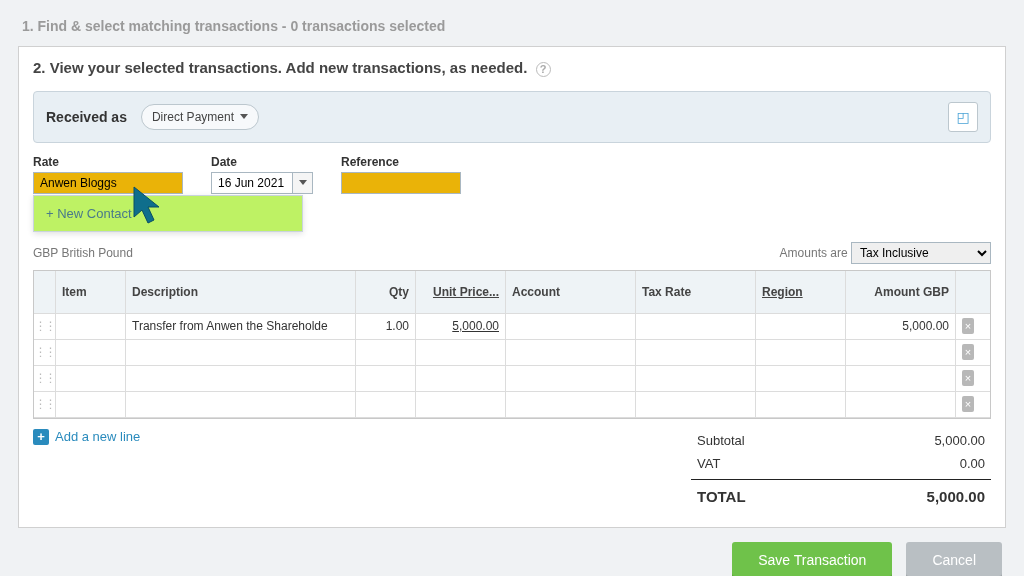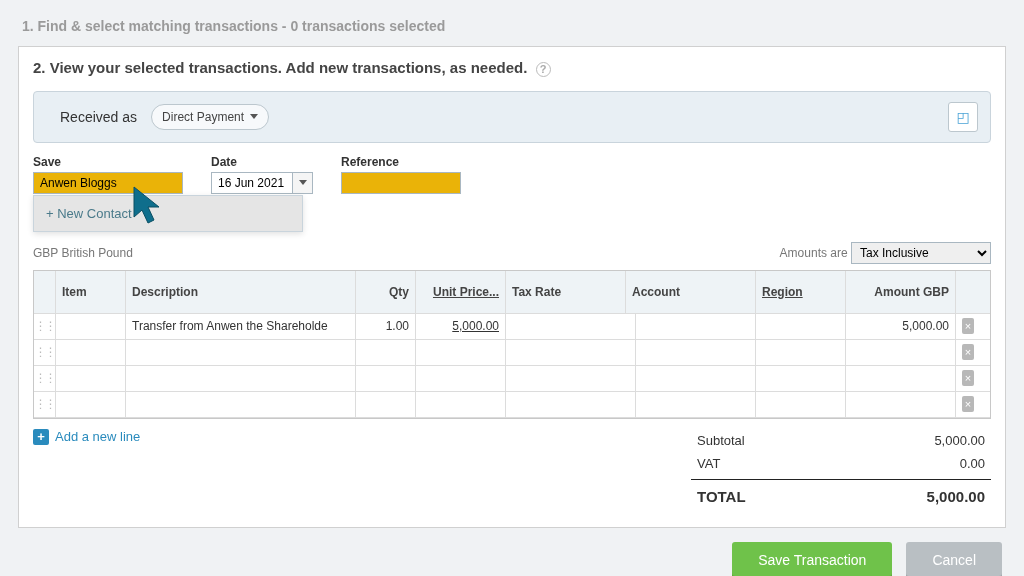--- a/index.html
+++ b/index.html
@@ -45,21 +45,21 @@
   .received-bar {
     background: #e8eff4;
     border: 1px solid #c9d4dc;
     border-radius: 4px;
     padding: 10px 12px;
     display: flex;
     align-items: center;
     gap: 14px;
     position: relative;
   }
-  .received-label { font-weight: normal; font-size: 14px; color: #333; margin-left: 14px; }
+  .received-label { font-weight: bold; font-size: 14px; color: #333; }
   .dd-btn {
     background: #f7f9fb;
     border: 1px solid #bcc7ce;
     border-radius: 13px;
     padding: 5px 10px;
     font-size: 12px;
     color: #444;
     cursor: pointer;
     display: inline-flex;
     align-items: center;
@@ -109,21 +109,21 @@
     border-left: none;
     background: #f5f5f5;
     display: flex; align-items: center; justify-content: center;
     cursor: pointer;
   }
   .ref-input { width: 120px; }
   .dropdown-popup {
     position: absolute;
     top: 40px; left: 0;
     width: 270px;
-    background: #e5e5e5;
+    background: #bef264;
     border: 1px solid #c9d4dc;
     box-shadow: 0 2px 6px rgba(0,0,0,0.12);
     padding: 10px 12px;
     z-index: 5;
   }
   .new-contact {
     color: #4a7a8a;
     font-size: 13px;
     cursor: pointer;
   }
@@ -254,21 +254,21 @@
       <span class="caret"></span>
     </button>
     <div class="corner-btn">
       <span>◰</span>
     </div>
   </div>
 
   <div class="fields-row">
 
     <div class="field">
-      <label>Save</label>
+      <label>Rate</label>
       <input class="text-input from-input" value="Anwen Bloggs" style="">
     </div>
 
     <div class="field">
       <label>Date</label>
       <div class="date-wrap">
         <input class="date-input" value="16 Jun 2021" style="">
         <div class="date-btn">
           <span class="caret"></span>
         </div>
@@ -300,22 +300,22 @@
     </span>
   </div>
 
   <div class="grid">
     <div class="grid-row grid-header">
       <div class="cell c-drag"></div>
       <div class="cell c-item">Item</div>
       <div class="cell c-desc">Description</div>
       <div class="cell c-qty">Qty</div>
       <div class="cell c-price">Unit Price...</div>
+      <div class="cell c-acct">Account</div>
       <div class="cell c-tax">Tax Rate</div>
-      <div class="cell c-acct">Account</div>
       <div class="cell c-region">Region</div>
       <div class="cell c-amt">Amount GBP</div>
       <div class="cell c-del"></div>
     </div>
 
     <div class="grid-row">
       <div class="cell c-drag drag-dots"></div>
       <div class="cell c-item"></div>
       <div class="cell c-desc">Transfer from Anwen the Shareholde</div>
       <div class="cell c-qty">1.00</div>

